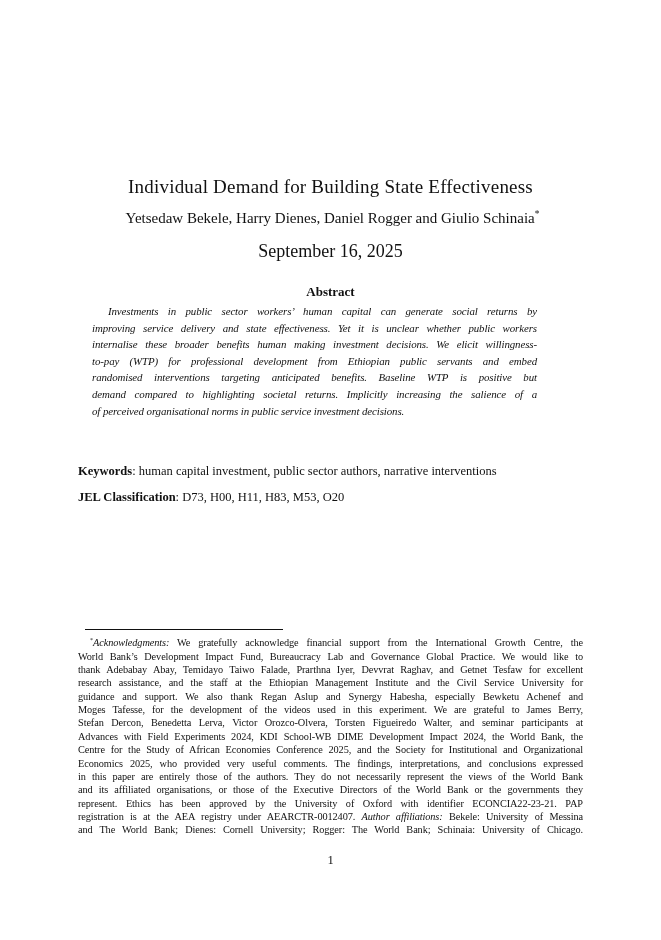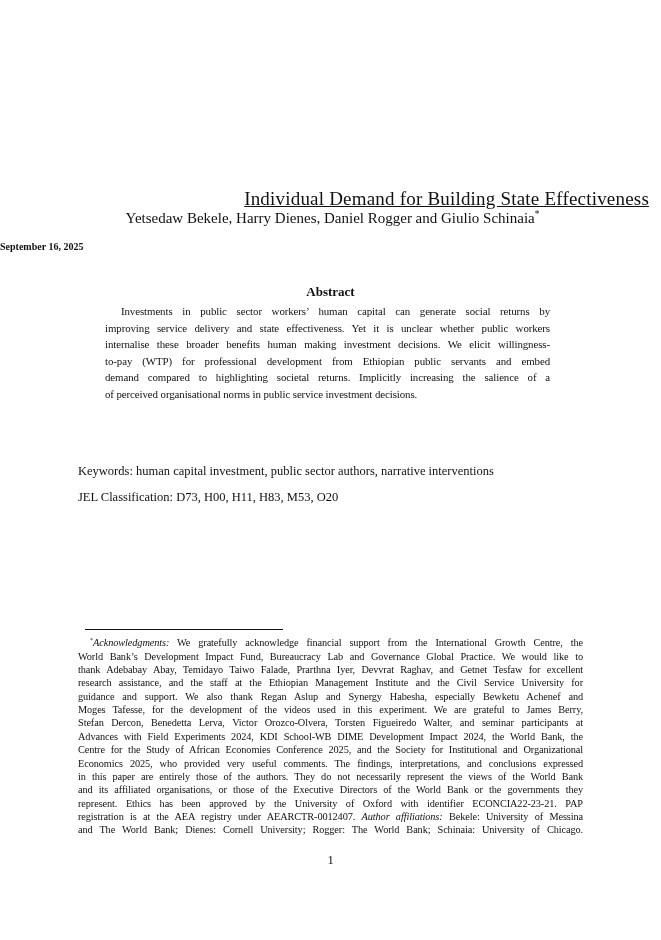--- a/index.html
+++ b/index.html
@@ -14,84 +14,84 @@
     background: #ffffff;
     color: #111111;
     font-family: "Liberation Serif", serif;
     overflow: hidden;
   }
   .title {
     position: absolute;
     top: 176px;
     left: 0;
     right: 0;
-    text-align: right;
+    text-align: center;
     font-size: 19px;
     font-weight: normal;
-    margin: 12px;
+    margin: 0;
     letter-spacing: 0.2px;
-    text-decoration: underline;
   }
   .authors {
     position: absolute;
     top: 209px;
     left: 4px;
     right: 0;
     text-align: center;
     font-size: 15px;
   }
   .authors sup {
     font-size: 0.62em;
     vertical-align: super;
   }
   .date {
     position: absolute;
     top: 241px;
     left: 0;
     right: 0;
-    font-size: 10px;
-    font-weight: bold;
+    text-align: center;
+    font-size: 18px;
   }
   .abstract-heading {
     position: absolute;
     top: 284px;
     left: 0;
     right: 0;
     text-align: center;
     font-size: 13px;
     font-weight: bold;
   }
   .abstract-body {
     position: absolute;
     top: 303px;
-    left: 105px;
+    left: 92px;
     width: 445px;
     font-size: 10.9px;
     letter-spacing: -0.1px;
+    font-style: italic;
   }
   .abstract-body .line {
     line-height: 16.6px;
     text-align: justify;
     text-align-last: justify;
     white-space: normal;
   }
   .abstract-body .line:first-child {
     text-indent: 16px;
   }
   .abstract-body .line:last-child {
     text-align-last: left;
   }
   .meta-line {
     position: absolute;
     left: 78px;
     width: 505px;
     font-size: 12.5px;
   }
   .meta-line b {
-    font-weight: normal;
+    font-weight: bold;
   }
   .keywords-line { top: 464px; }
   .jel-line { top: 490px; }
   .footnote-rule {
     position: absolute;
     top: 629px;
     left: 85px;
     width: 198px;
     height: 0;
     border-top: 1px solid #111111;
@@ -137,20 +137,21 @@
 
   <div class="date">September 16, 2025</div>
 
   <div class="abstract-heading">Abstract</div>
 
   <div class="abstract-body">
       <div class="line"><span>Investments in public sector workers’ human capital can generate social returns by</span></div>
       <div class="line"><span>improving service delivery and state effectiveness. Yet it is unclear whether public workers</span></div>
       <div class="line"><span>internalise these broader benefits human making investment decisions. We elicit willingness-</span></div>
       <div class="line"><span>to-pay (WTP) for professional development from Ethiopian public servants and embed</span></div>
+      <div class="line"><span>randomised interventions targeting anticipated benefits. Baseline WTP is positive but</span></div>
       <div class="line"><span>demand compared to highlighting societal returns. Implicitly increasing the salience of a</span></div>
       <div class="line"><span>of perceived organisational norms in public service investment decisions.</span></div>
     </div>
 
   <div class="meta-line keywords-line"><b>Keywords</b><span>: </span><span>human capital investment, public sector authors, narrative interventions</span></div>
 
   <div class="meta-line jel-line"><b>JEL Classification</b><span>: </span><span>D73, H00, H11, H83, M53, O20</span></div>
 
   <div class="footnote-rule"></div>
 

